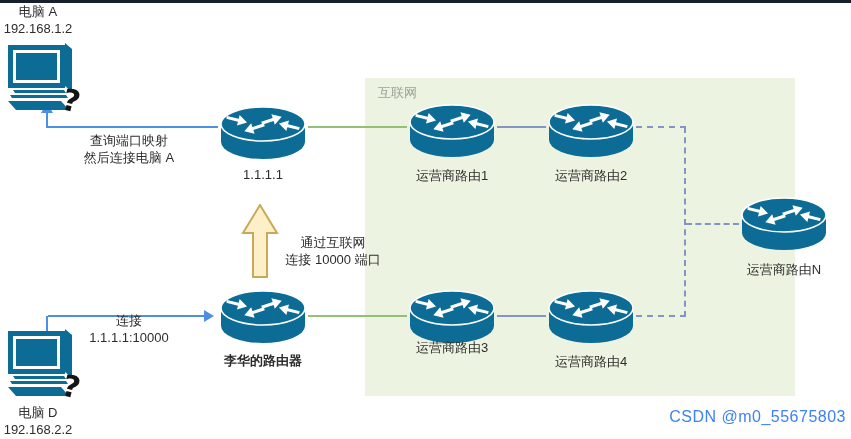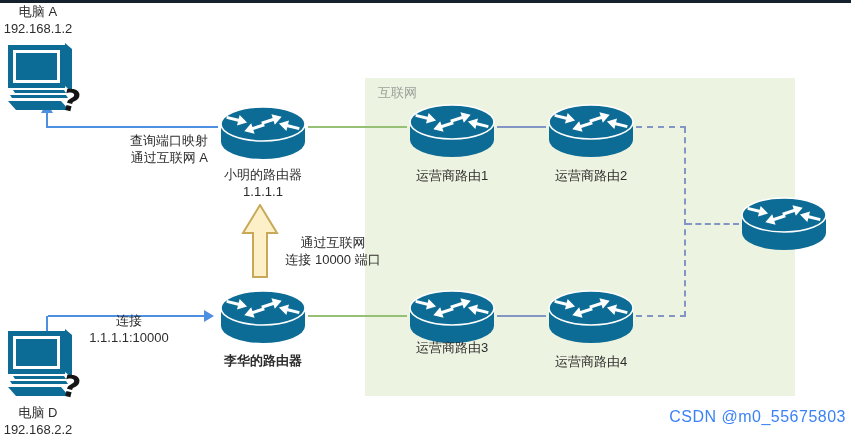--- a/index.html
+++ b/index.html
@@ -26,21 +26,21 @@
   .lbl-comp-a{left:-10px;top:3px;width:96px;}
   .lbl-comp-d{left:-10px;top:404px;width:96px;}
   .lbl-xiaoming{left:208px;top:166px;width:110px;}
   .lbl-lihua{left:208px;top:352px;width:110px;font-weight:bold;}
   .lbl-isp1{left:398px;top:167px;width:108px;}
   .lbl-isp2{left:537px;top:167px;width:108px;}
   .lbl-isp3{left:398px;top:339px;width:108px;}
   .lbl-isp4{left:537px;top:353px;width:108px;}
   .lbl-ispn{left:728px;top:261px;width:112px;}
   .ann{position:absolute;text-align:center;font-size:13px;line-height:17px;color:#2d2d2d;}
-  .ann-query{left:50px;top:132px;width:158px;text-align:right;}
+  .ann-query{left:50px;top:132px;width:158px;}
   .ann-connect{left:50px;top:276px;width:158px;margin-top:36px;}
   .ann-via{left:272px;top:234px;width:122px;}
   .hline,.vline{position:absolute;}
   .hline{height:0;border-top:2px solid #8295c5;}
   .vline{width:0;border-left:2px solid #8295c5;}
   .blue{border-color:#4d8fe0;}
   .green{border-color:#97c077;}
   .dashed{border-top-style:dashed;}
   .vdashed{border-left-style:dashed;}
   .l-a-h{left:48px;top:126px;width:170px;}
@@ -148,34 +148,34 @@
 
   <div class="nlabel lbl-comp-a">
     <div>电脑 A</div>
     <div>192.168.1.2</div>
   </div>
   <div class="nlabel lbl-comp-d">
     <div>电脑 D</div>
     <div>192.168.2.2</div>
   </div>
   <div class="nlabel lbl-xiaoming">
-    <div>小明的路由器</div>
     <div>1.1.1.1</div>
   </div>
   <div class="nlabel lbl-lihua">
     <div>李华的路由器</div>
   </div>
   <div class="nlabel lbl-isp1">运营商路由1</div>
   <div class="nlabel lbl-isp2">运营商路由2</div>
   <div class="nlabel lbl-isp3">运营商路由3</div>
   <div class="nlabel lbl-isp4">运营商路由4</div>
+  <div class="nlabel lbl-ispn">运营商路由N</div>
 
   <div class="ann ann-query">
     <div>查询端口映射</div>
-    <div>通过互联网 A</div>
+    <div>然后连接电脑 A</div>
   </div>
   <div class="ann ann-connect">
     <div>连接</div>
     <div>1.1.1.1:10000</div>
   </div>
   <div class="ann ann-via">
     <div>通过互联网</div>
     <div>连接 10000 端口</div>
   </div>
 

